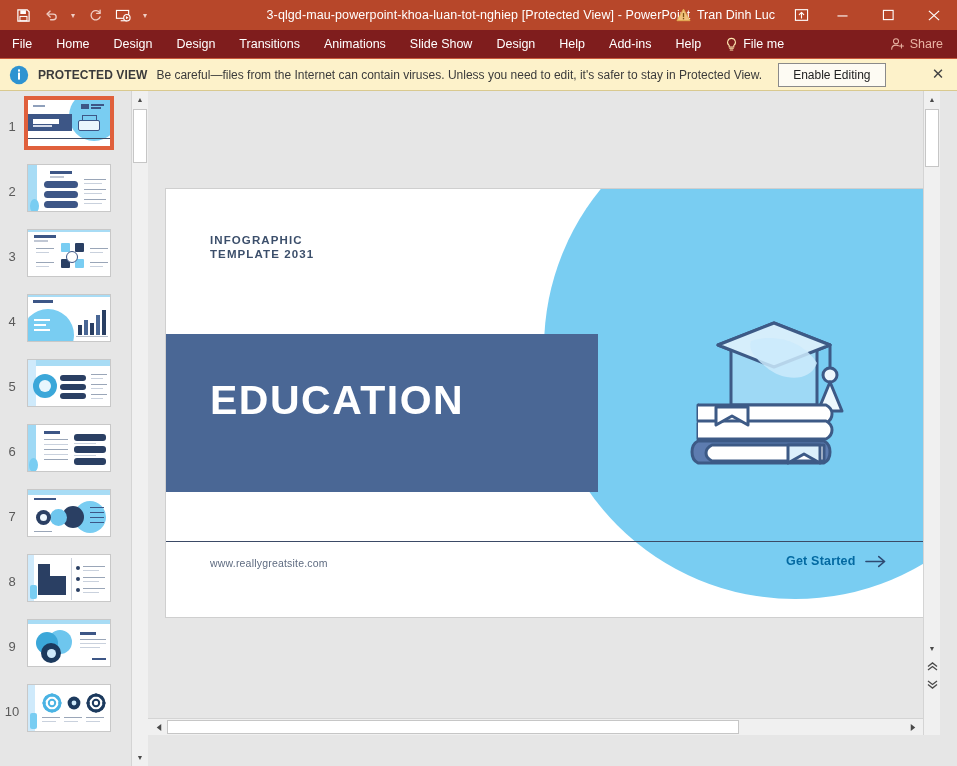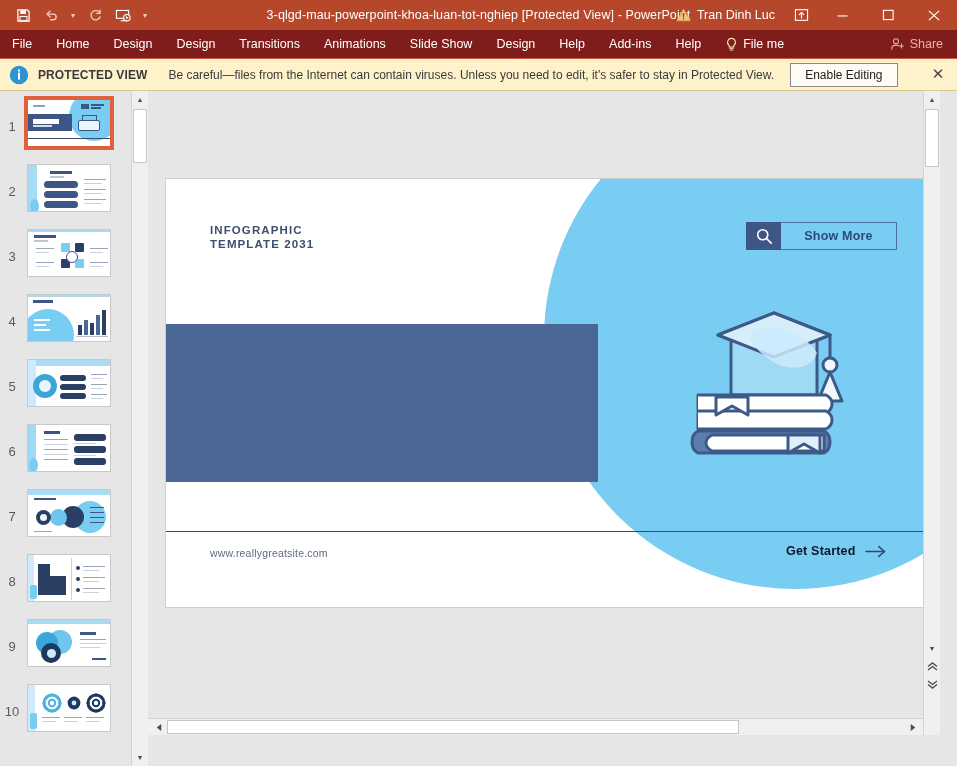--- a/index.html
+++ b/index.html
@@ -59,21 +59,21 @@
   }
 
   
   .pvbar {
     position: absolute; top: 59px; left: 0; width: 957px; height: 32px;
     background: #fdf2ca; border-bottom: 1px solid #d9c98f;
     display: flex; align-items: center; padding-left: 8px;
   }
   .pv-info { width: 22px; height: 22px; flex: 0 0 22px; }
   .pv-strong { font-size: 12px; color: #3b3b3b; font-weight: bold; margin-left: 8px; letter-spacing: .1px; }
-  .pv-msg { font-size: 12px; color: #3b3b3b; margin-left: 21px; }
+  .pv-msg { font-size: 12px; color: #3b3b3b; margin-left: 9px; }
   .pv-enable {
     margin-left: 16px; background: #fdfbf3; border: 1px solid #8a8a8a;
     font-size: 12px; color: #222; padding: 4px 14px; font-family: "Liberation Sans", sans-serif;
     cursor: pointer;
   }
   .pv-close { position: absolute; right: 10px; top: 6px; color: #444; font-size: 15px; width: 18px; text-align: center; cursor: pointer; }
 
   
   .body-area { position: absolute; top: 91px; left: 0; width: 957px; height: 675px; background: #e6e6e6; }
 
@@ -106,21 +106,21 @@
   .tp-up { top: 0; }
   .tp-down { bottom: 0; }
   .tp-thumb { position: absolute; left: 1px; top: 18px; width: 14px; height: 54px; background: #ffffff; border: 1px solid #c6c6c6; }
 
   
   .stage {
     position: absolute; left: 148px; top: 0; width: 792px; height: 675px;
     background: #e6e6e6; overflow: hidden;
   }
   .slide-wrap {
-    position: absolute; left: 17px; top: 87px; width: 790px; height: 388px;
+    position: absolute; left: 17px; top: 97px; width: 790px; height: 388px;
   }
   .slide {
     position: absolute; left: 0; top: 0; width: 790px; height: 430px;
     background: #ffffff; border: 1px solid #cfcfcf; overflow: hidden;
   }
   .slide-circle {
     position: absolute; right: -92px; top: -92px;
     width: 502px; height: 502px; border-radius: 50%;
     background: #79cdf2;
   }
@@ -143,21 +143,21 @@
     position: absolute; left: 46px; top: 239px;
     font-size: 13.5px; letter-spacing: .9px; color: #ffffff; font-weight: bold;
   }
   .sl-url {
     position: absolute; left: 44px; top: 368px;
     font-size: 10.5px; color: #5e6b80; letter-spacing: .2px;
   }
   .sl-cta {
     position: absolute; left: 620px; top: 365px;
     display: flex; align-items: center; gap: 9px;
-    font-size: 12.5px; font-weight: bold; color: #0f172a; letter-spacing: .2px;
+    font-size: 12.5px; font-weight: bold; color: #0369a1; letter-spacing: .2px;
   }
   
   .sl-showmore { position: absolute; left: 580px; top: 43px; display: flex; align-items: stretch; height: 28px; }
   .sm-icon {
     width: 35px; background: #3d5686; display: flex; align-items: center; justify-content: center;
   }
   .sm-label {
     width: 116px; border: 1.5px solid #4f6fa3; border-left: none;
     display: flex; align-items: center; justify-content: center;
     font-size: 12.5px; font-weight: bold; color: #2f4a78; letter-spacing: .2px;
@@ -549,30 +549,22 @@
         <div class="slide">
           <div class="slide-circle"></div>
           <div class="slide-hr"></div>
           <div class="slide-band"></div>
 
           <div class="sl-kicker">
             <span>INFOGRAPHIC</span><br>
             <span>TEMPLATE 2031</span>
           </div>
 
-          <div class="sl-showmore">
-            <div class="sm-icon">
-              <svg width="18" height="18" viewBox="0 0 20 20">
-                  <circle cx="8.6" cy="8.6" r="5.6" fill="none" stroke="#ffffff" stroke-width="1.8"></circle>
-                  <path d="M12.8 12.8 18 18" stroke="#ffffff" stroke-width="1.9" stroke-linecap="round"></path>
-                </svg>
-            </div>
-            <div class="sm-label">Show More</div>
-          </div>
-
+
+          <div class="sl-title">EDUCATION</div>
           <div class="sl-url">www.reallygreatsite.com</div>
 
           <div class="sl-cta">
             <span>Get Started</span>
             <span>
               <svg width="22" height="13" viewBox="0 0 24 14">
                   <path d="M1 7h20M15 1.6 21.4 7 15 12.4" fill="none" stroke="#2e4a72" stroke-width="1.7" stroke-linecap="round" stroke-linejoin="round"></path>
                 </svg>
             </span>
           </div>

